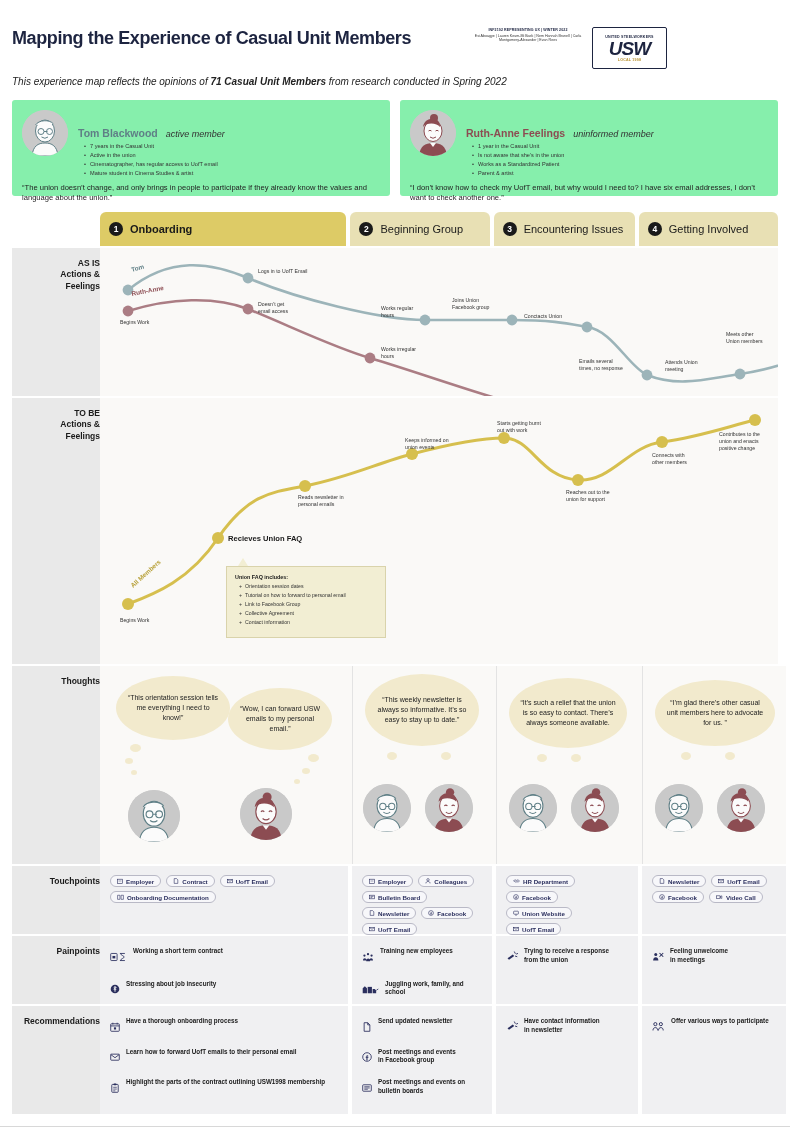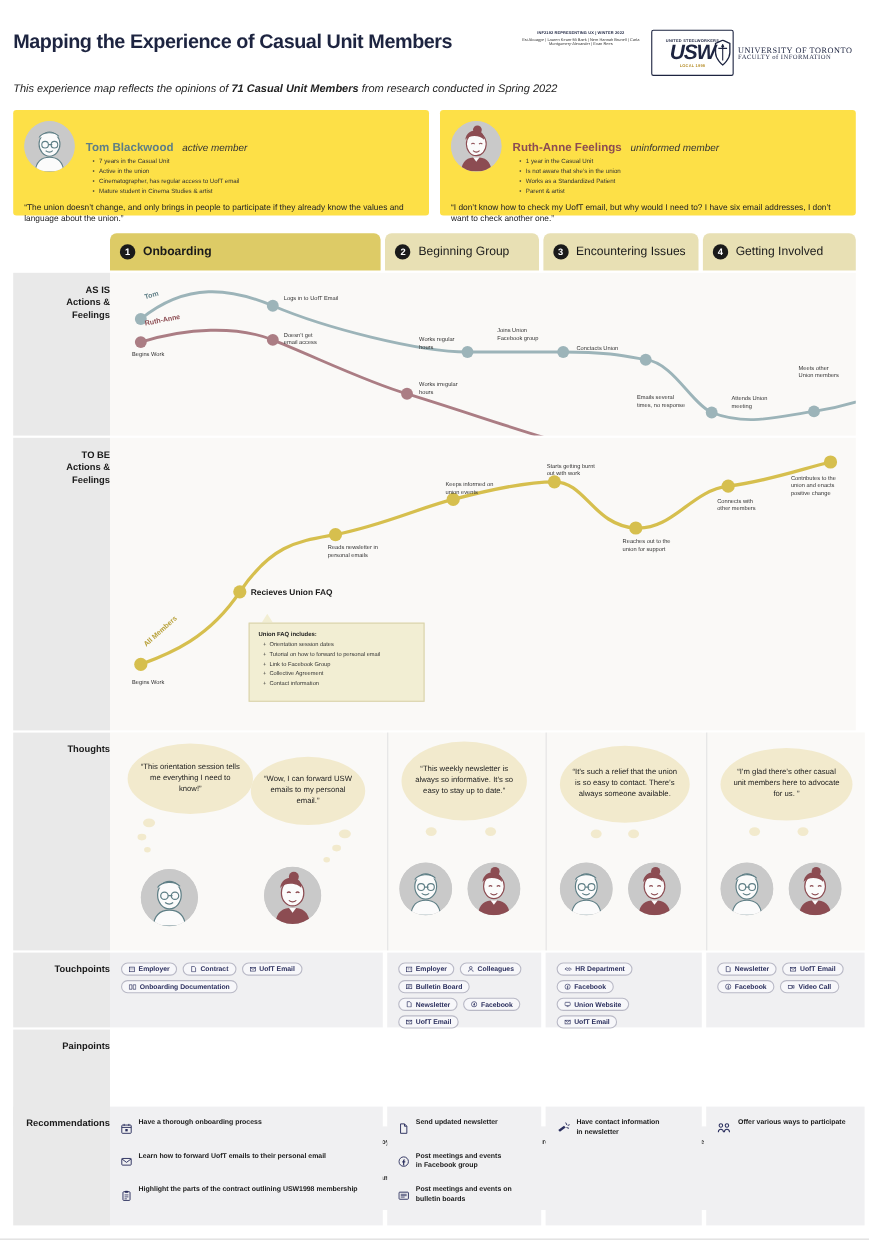--- a/index.html
+++ b/index.html
@@ -42,21 +42,21 @@
   .uoft-logo {
     position:absolute; left:648px; top:28px; width:136px; height:40px;
     display:flex; align-items:center; gap:5px;
   }
   .uoft-crest { width:18px; height:24px; flex:0 0 18px; }
   .uoft-text .t1 { font-size:7.5px; color:#1d2440; letter-spacing:.5px; font-family:"Liberation Serif", serif; }
   .uoft-text .t2 { font-size:6px; color:#1d2440; letter-spacing:.4px; font-family:"Liberation Serif", serif; }
 
   
   .personas { position:absolute; left:12px; top:100px; width:766px; height:96px; display:flex; gap:10px; }
-  .persona { flex:1; background:#fde047; border-radius:3px; padding:8px 10px; position:relative; }
+  .persona { flex:1; background:#86efac; border-radius:3px; padding:8px 10px; position:relative; }
   .p-avatar {
     position:absolute; left:10px; top:10px; width:46px; height:46px;
     border-radius:50%; background:#c9c9c9; overflow:hidden;
   }
   .p-head { margin-left:56px; display:flex; align-items:baseline; gap:8px; }
   .p-name { font-size:10.5px; font-weight:700; }
   .p-name.tom { color:#5f7f86; }
   .p-name.ruth { color:#8c4c52; }
   .p-role { font-size:9px; font-style:italic; color:#333;margin-top:21px; }
   .p-bullets { margin-left:62px; margin-top:3px; list-style:none; }
@@ -90,21 +90,21 @@
   .cell { background:#f0f0f2; position:relative; }
   .cell.c1 { width:248px; flex:0 0 248px; }
   .cell.c2 { width:140px; flex:0 0 140px; }
   .cell.c3 { width:142px; flex:0 0 142px; }
   .cell.c4 { width:144px; flex:0 0 144px; }
 
   .asis  { top:248px; height:148px; }
   .tobe  { top:398px; height:266px; }
   .thoughts { top:666px; height:198px; }
   .touch { top:866px; height:68px; }
-  .pain  { top:936px; height:68px;flex-direction:column; }
+  .pain  { top:936px; height:68px; }
   .recs  { top:1006px; height:108px; }
 
   .thoughts .row-body, .thoughts .cell { background:#faf9f7; }
   .thoughts .cell { border-left:1px solid #e3e3e3; }
   .thoughts .cell:first-child { border-left:none; }
 
   
   .jsvg { position:absolute; left:0; top:0; }
   .jlabel { font-size:5.2px; fill:#333; font-family:"Liberation Sans", sans-serif; }
   .jlabel.bold { font-size:7.6px; font-weight:700; fill:#1a1a1a; }
@@ -166,31 +166,20 @@
       <div class="line1">INF2192 REPRESENTING UX | WINTER 2022</div>
       <div class="line2">Esi Aboagye | Lauren Keum-Mi Baek | Nem Hannah Brunell | Carla Montgomery-Alexander | Evan Rees</div>
     </div>
 
     <div class="usw-logo">
       <div class="usw-top">UNITED STEELWORKERS</div>
       <div class="usw-mid">USW</div>
       <div class="usw-bot">LOCAL 1998</div>
     </div>
 
-    <div class="uoft-logo">
-      <svg class="uoft-crest" viewBox="0 0 18 24">
-        <path d="M9 0.5 L15.5 3.5 L15.5 12 C15.5 18 9 23 9 23 C9 23 2.5 18 2.5 12 L2.5 3.5 Z" fill="none" stroke="#1d2440" stroke-width="1.2"></path>
-        <path d="M9 4 L9 19 M5 8 L13 8" stroke="#1d2440" stroke-width="1"></path>
-        <circle cx="9" cy="6" r="1.2" fill="#1d2440"></circle>
-      </svg>
-      <div class="uoft-text">
-        <div class="t1">UNIVERSITY OF TORONTO</div>
-        <div class="t2">FACULTY of INFORMATION</div>
-      </div>
-    </div>
   </div>
 
   <div class="personas">
     <div class="persona">
       <div class="p-avatar">
         <svg viewBox="0 0 46 46" width="46" height="46">
           <circle cx="23" cy="23" r="23" fill="#c9c9c9"></circle>
           <g fill="#fbfbfb" stroke="#5f7f86" stroke-width="1">
             <path d="M10 46 c1-10 6-13 13-13 s12 3 13 13 z"></path>
             <ellipse cx="23" cy="21" rx="9.5" ry="11"></ellipse>

